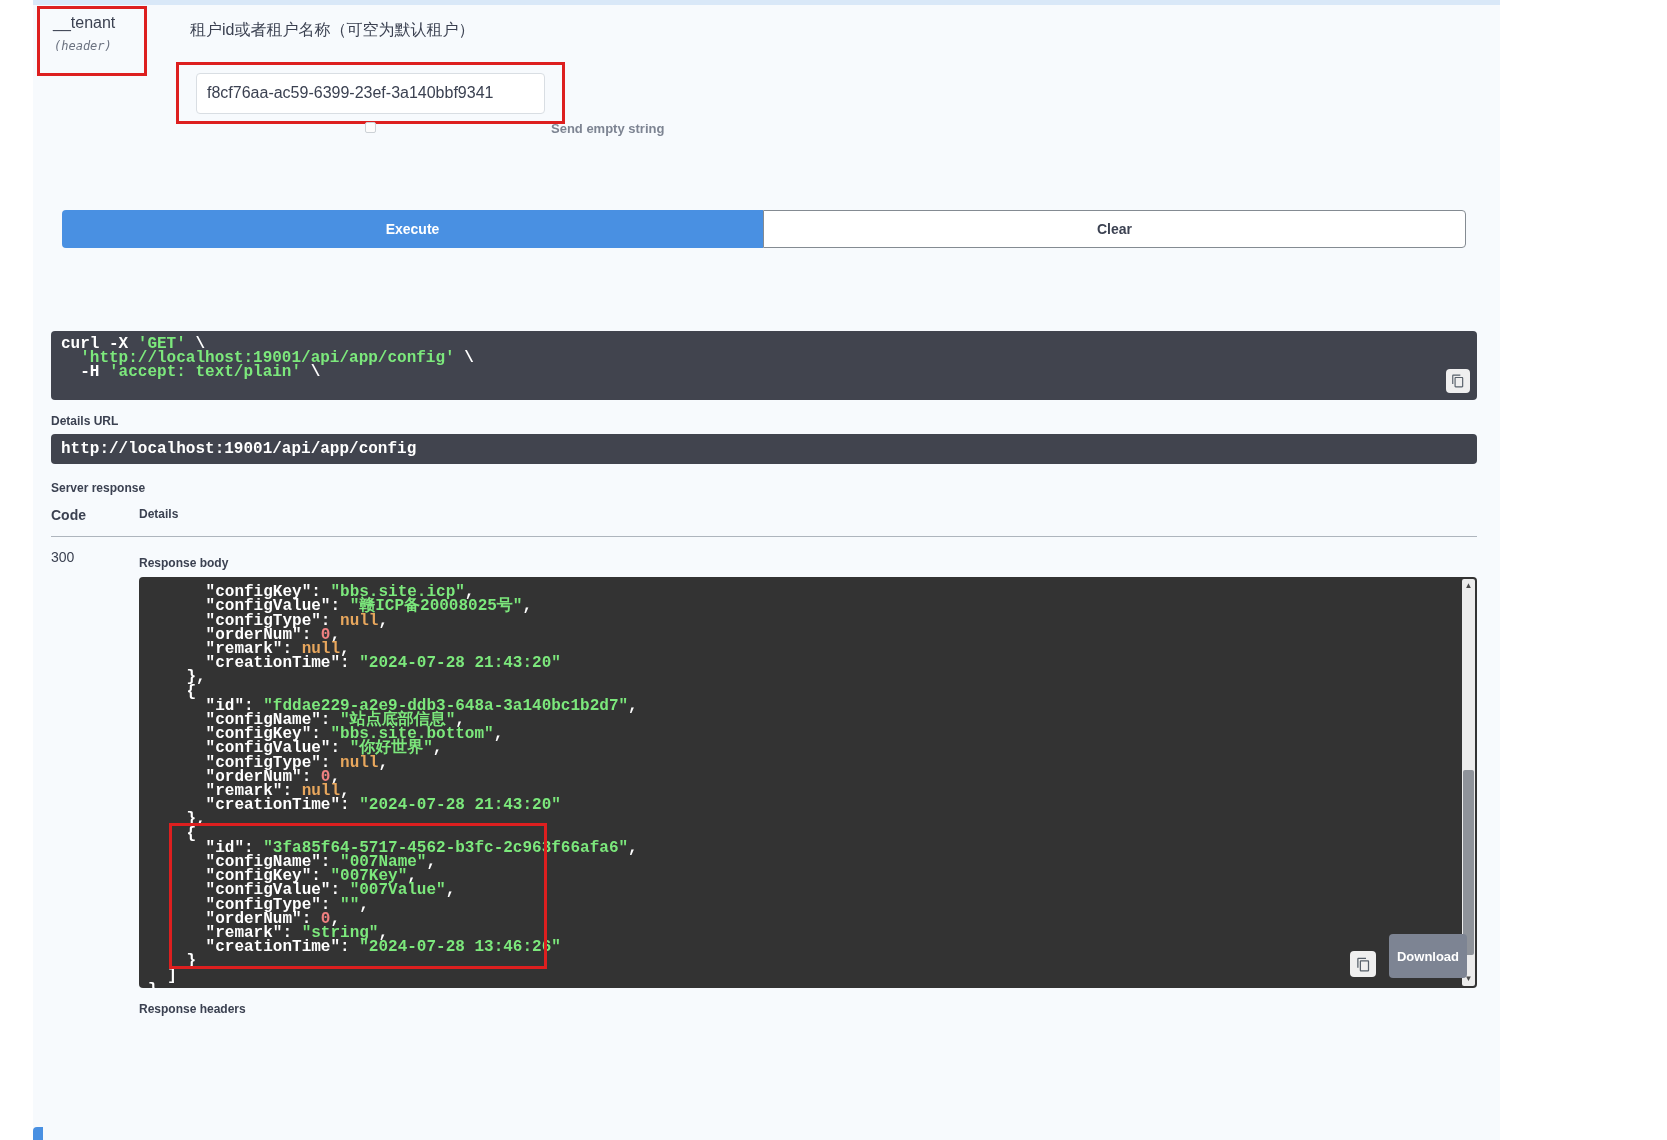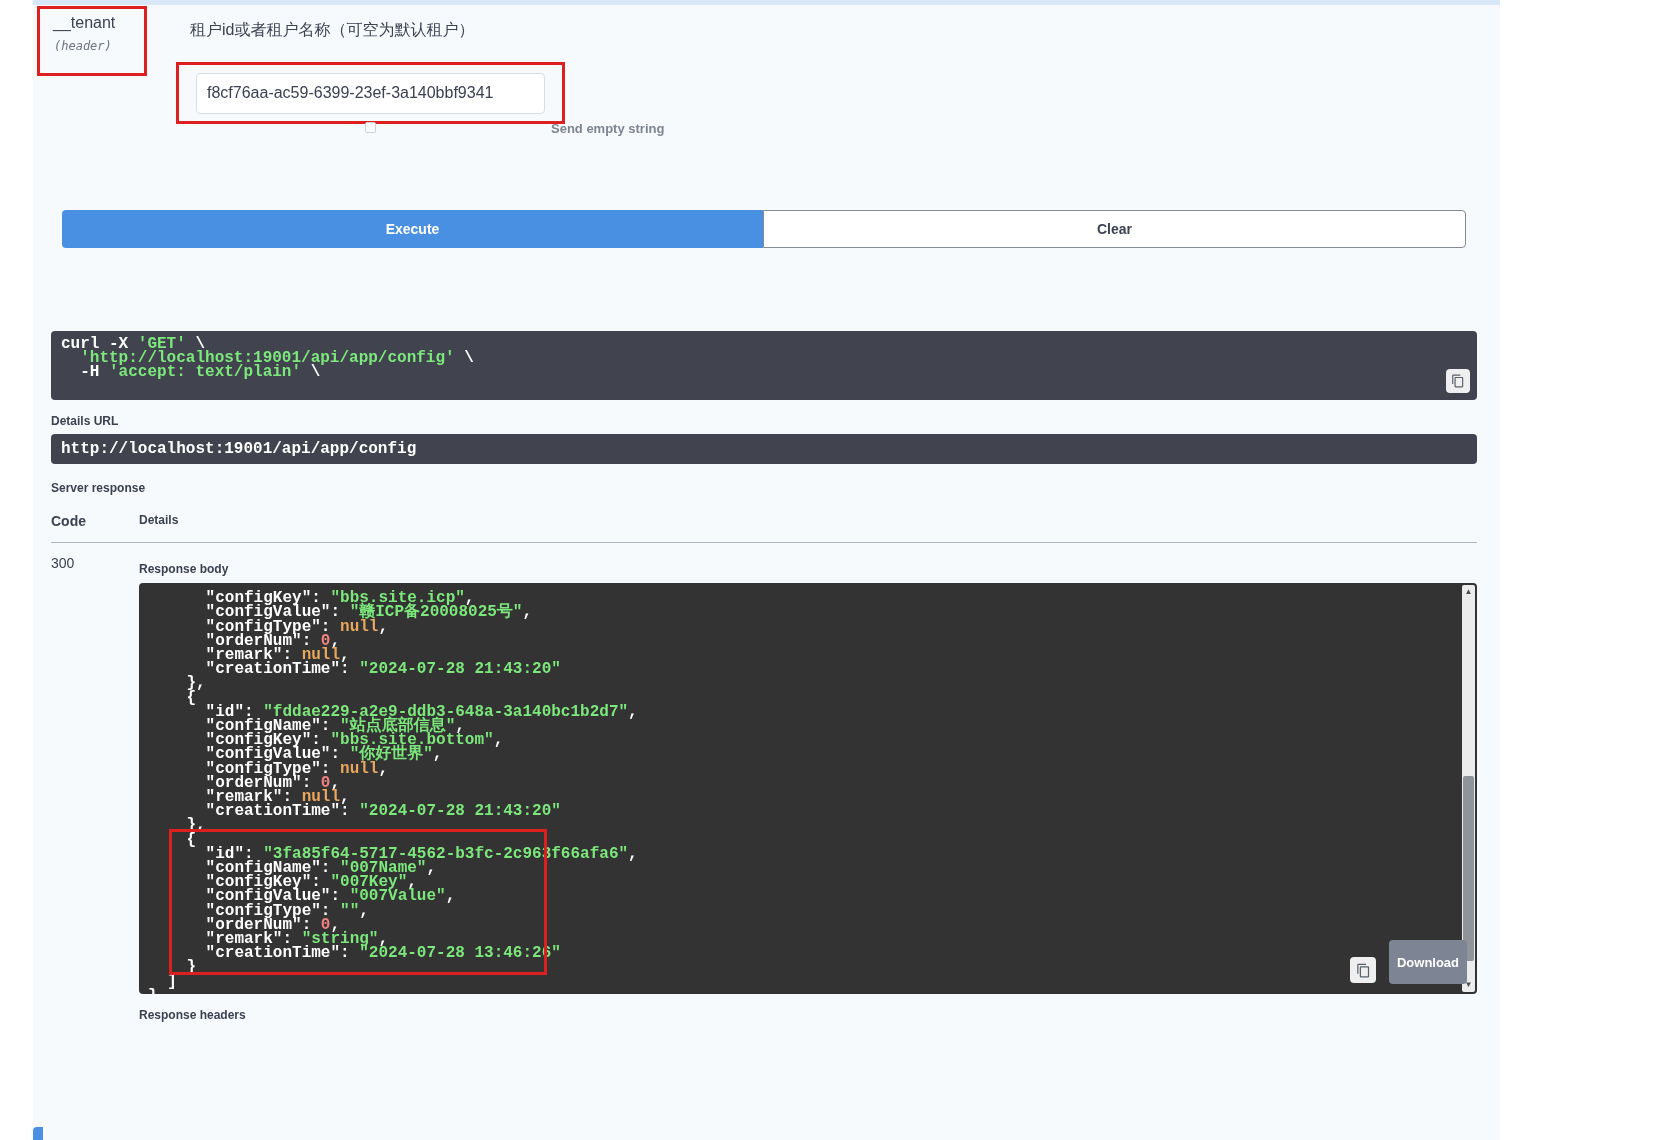--- a/index.html
+++ b/index.html
@@ -38,21 +38,21 @@
   .tok-p{color:#ffffff;}
   .tok-k{color:#ffffff;}
   .tok-s{color:#7ce87c;}
   .tok-n{color:#f08080;}
   .tok-u{color:#e8a75d;}
 
   .lbl-requrl{margin-top:14px;}
   .requrl-box{margin-top:6px;padding:8px 10px;}
 
   .lbl-server{margin-top:17px;}
-  .resp-table{margin-top:18px;}
+  .resp-table{margin-top:12px;}
   .table-head{display:flex;height:30px;border-bottom:1px solid #aeb5bd;}
   .cell-code-h{width:88px;font-size:14px;font-weight:bold;}
   .cell-details-h{flex:1;font-size:12px;font-weight:bold;}
   .table-row{display:flex;padding-top:12px;}
   .cell-code{width:88px;font-size:14px;color:#3b4151;}
   .cell-details{flex:1;}
   .lbl-respbody{margin-top:7px;}
 
   .body-box{margin-top:7px;background:#333333;border-radius:4px;height:411px;position:relative;padding:8px 30px 8px 9px;overflow:hidden;}
   .ann-json{left:30px;top:246px;width:378px;height:146px;z-index:3;}

